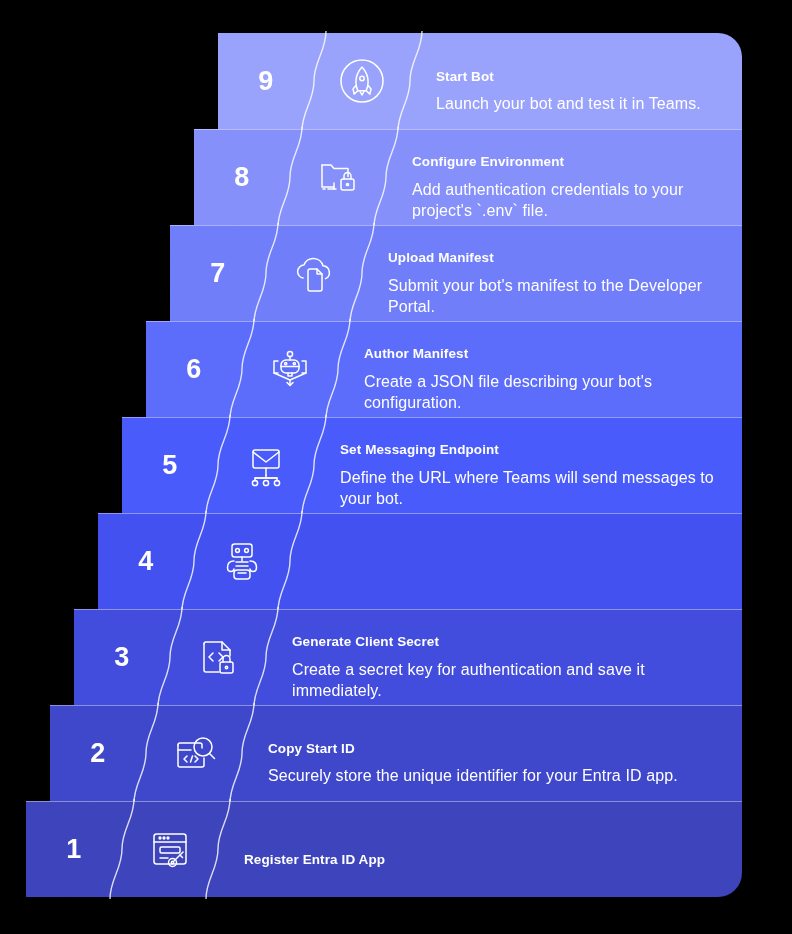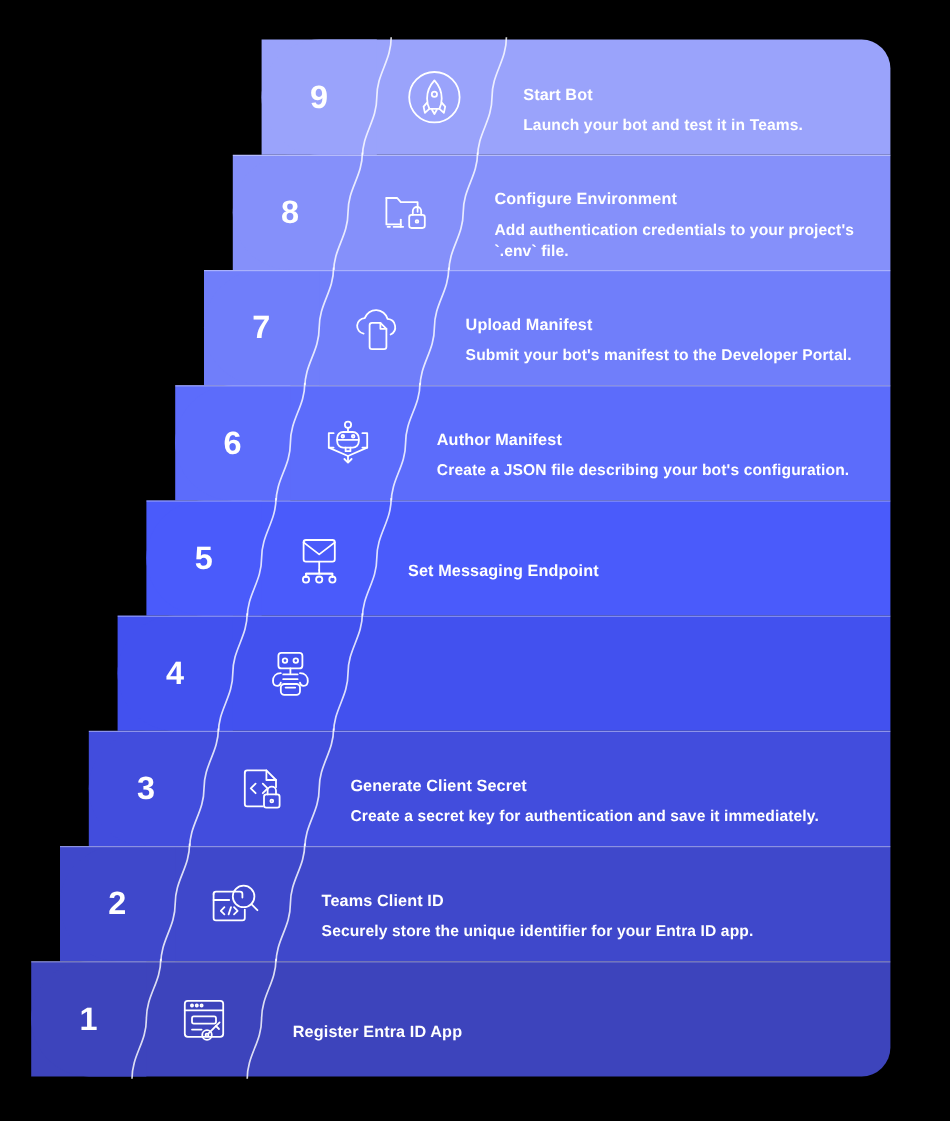--- a/index.html
+++ b/index.html
@@ -56,22 +56,22 @@
     margin-top: 21px;
   }
   .step-title {
     font-size: 13.5px;
     font-weight: bold;
     color: #ffffff;
     line-height: 1.15;
     letter-spacing: 0.1px;
   }
   .step-desc {
-    font-size: 13px;
-    font-weight: bold;
+    font-size: 16px;
+    font-weight: normal;
     color: #ffffff;
     line-height: 1.32;
     letter-spacing: 0.1px;
   }
   
   .divider {
     position: absolute;
     top: 0;
     width: 60px;
     height: 96px;
@@ -224,20 +224,21 @@
       <path d="M17 41h22"></path>
       <path d="M28 38v3"></path>
       <circle cx="17" cy="46" r="2.6"></circle>
       <circle cx="28" cy="46" r="2.6"></circle>
       <circle cx="39" cy="46" r="2.6"></circle>
     </svg>
         </span>
       </div>
       <div class="text-cell">
         <div class="step-title">Set Messaging Endpoint</div>
+        <div class="step-desc">Define the URL where Teams will send messages to your bot.</div>
       </div>
       <div class="row-rule"></div>
       <svg class="divider" viewBox="0 0 60 96" preserveAspectRatio="none" style="left: 72px; height: 96px;">
             <path d="M36 -2 C36 18, 24 28, 24 48 C24 68, 12 78, 12 98"></path>
           </svg>
       <svg class="divider" viewBox="0 0 60 96" preserveAspectRatio="none" style="left: 168px; height: 96px;">
             <path d="M36 -2 C36 18, 24 28, 24 48 C24 68, 12 78, 12 98"></path>
           </svg>
     </div>
     <div class="step-row" style="left: 98px; top: 513px; width: 644px; background: rgb(66, 81, 239); z-index: 6; border-top-right-radius: 0px; border-bottom-right-radius: 0px;">
@@ -312,21 +313,21 @@
       <path d="M12 25h13"></path>
       <path d="M21 31l-3 3 3 3"></path>
       <path d="M24.5 37l2-6"></path>
       <path d="M29 31l3 3-3 3"></path>
       <circle cx="37" cy="22" r="9"></circle>
       <path d="M43.5 28.5l5 5"></path>
     </svg>
         </span>
       </div>
       <div class="text-cell">
-        <div class="step-title">Teams Client ID</div>
+        <div class="step-title">Copy Start ID</div>
         <div class="step-desc">Securely store the unique identifier for your Entra ID app.</div>
       </div>
       <div class="row-rule"></div>
       <svg class="divider" viewBox="0 0 60 96" preserveAspectRatio="none" style="left: 72px; height: 96px;">
             <path d="M36 -2 C36 18, 24 28, 24 48 C24 68, 12 78, 12 98"></path>
           </svg>
       <svg class="divider" viewBox="0 0 60 96" preserveAspectRatio="none" style="left: 168px; height: 96px;">
             <path d="M36 -2 C36 18, 24 28, 24 48 C24 68, 12 78, 12 98"></path>
           </svg>
     </div>

